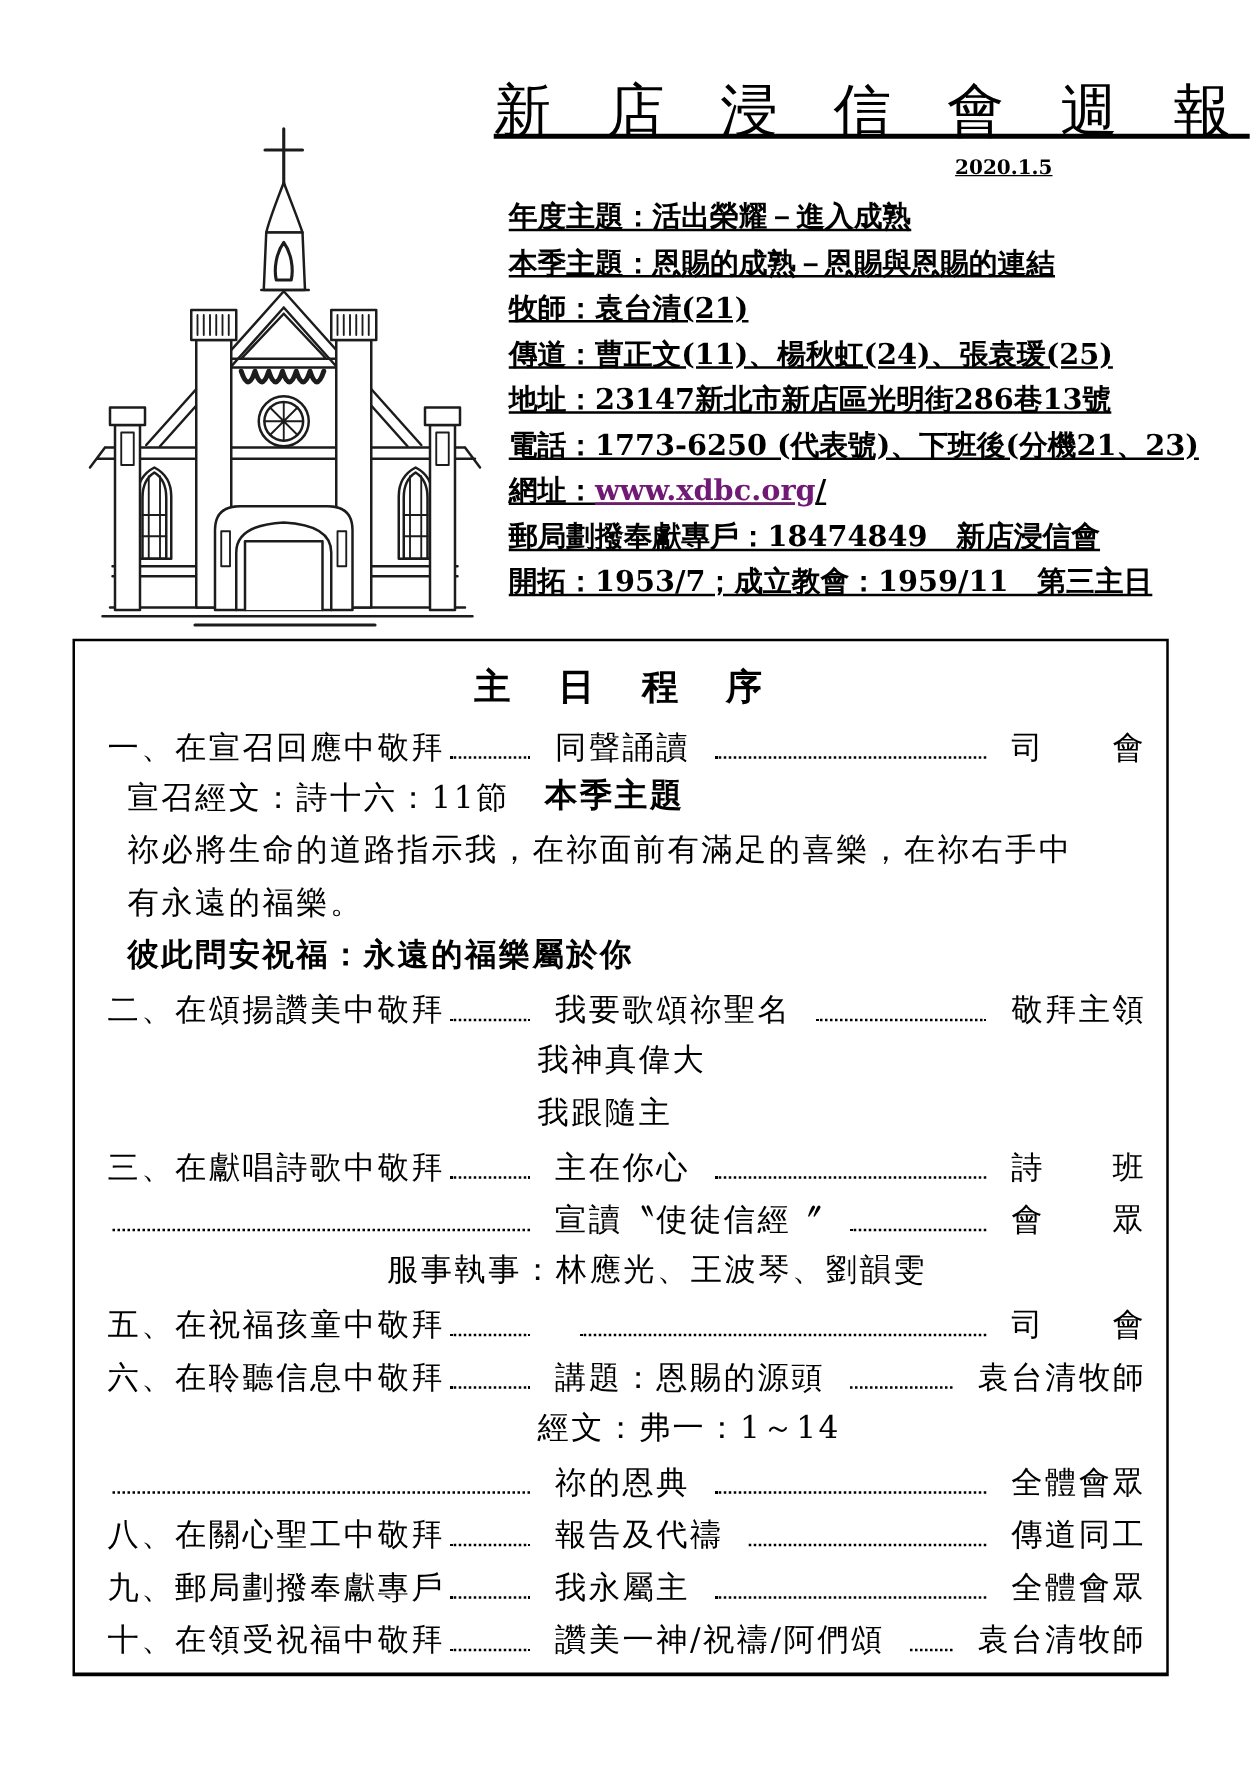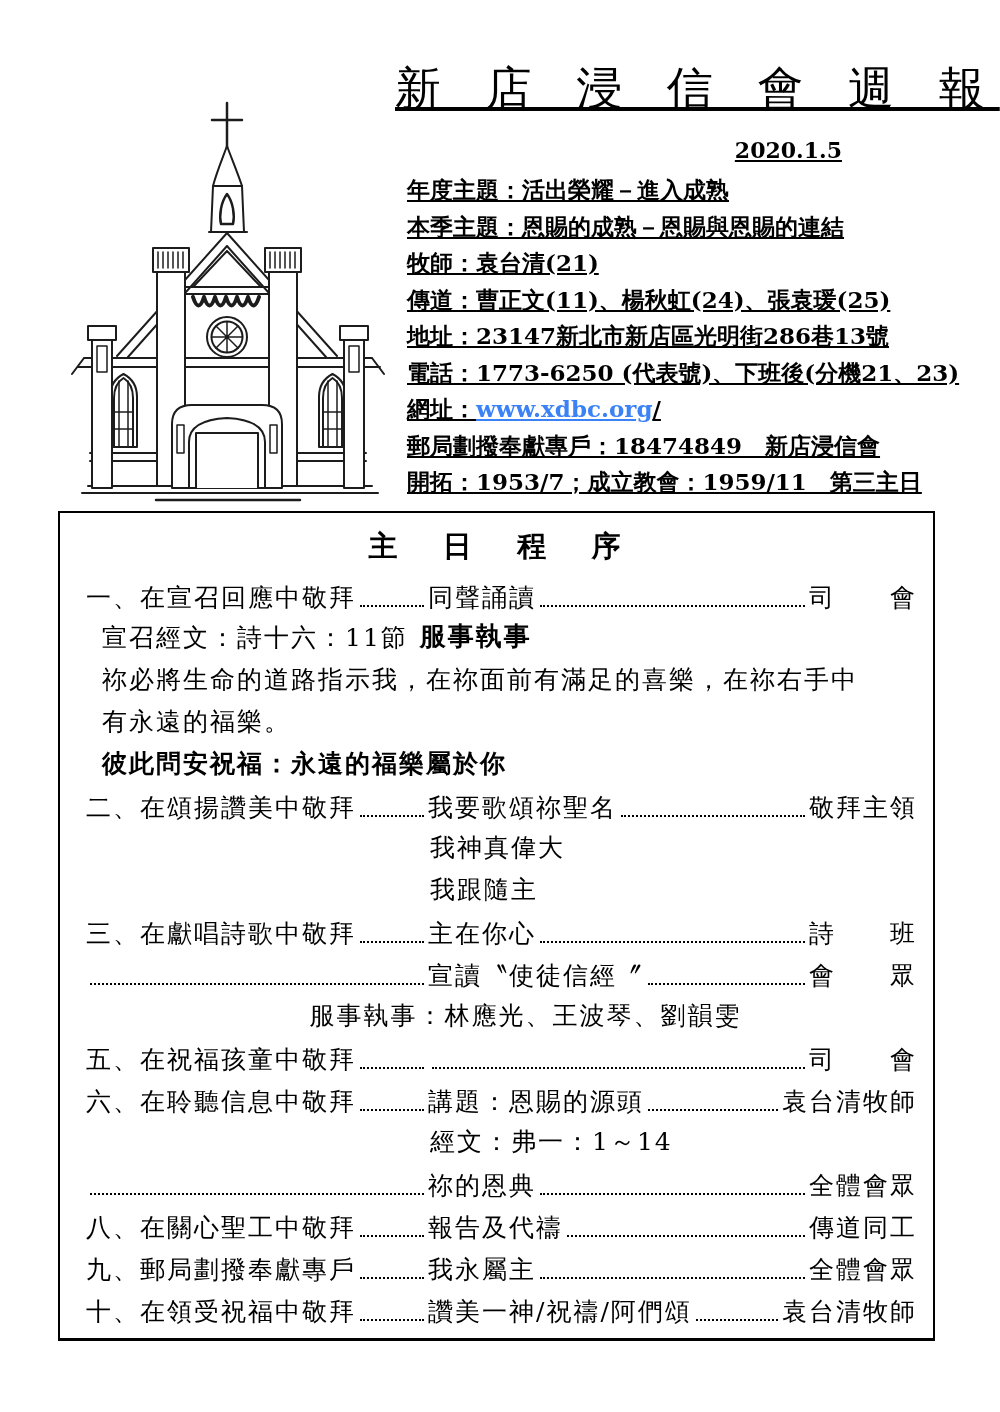--- a/index.html
+++ b/index.html
@@ -11,39 +11,39 @@
   .page { position:absolute; inset:0; background:#fff; }
 
   
   .church { position:absolute; left:60px; top:90px; width:340px; height:420px; }
   .header-right { position:absolute; left:395px; top:62px; width:522px;text-decoration:underline; }
   .masthead {
     font-size:46px; font-weight:400; letter-spacing:15px;
     white-space:nowrap; line-height:52px;
   }
   .issue-date {
-    margin-top:24px; text-align:right; padding-right:75px;
-    font-size:22px; font-weight:700; line-height:24px;
+    margin-top:8px; text-align:right; padding-right:75px;
+    font-size:16px; font-weight:700; line-height:24px;
   }
   .info { margin-top:10px; margin-left:12px; font-size:23px; font-weight:700; line-height:36.5px; }
   .info div { white-space:nowrap; }
-  .link { color:#3b82f6; text-decoration:underline; font-weight:700; cursor:pointer; }
+  .link { color:#701a75; text-decoration:underline; font-weight:700; cursor:pointer; }
 
   
   .program-box {
     position:absolute; left:58px; top:511px; width:877px; height:830px;
     border:2px solid #000; border-bottom-width:3px;
     padding:12px 16px 0 26px;
     font-size:25px; letter-spacing:2px; background:#fff;
   }
   .program-title {
     text-align:center; font-size:29px; font-weight:700; letter-spacing:14px;
-    height:52px; line-height:48px;font-family:Liberation Mono, monospace;
-  }
-  .prow, .sub { height:42px; display:flex; align-items:flex-end; padding-bottom:7px; }
+    height:52px; line-height:48px;
+  }
+  .prow, .sub { height:42px; display:flex; align-items:flex-end; padding-bottom:7px;gap:16px; }
   .lblock { flex:0 0 342px; display:flex; align-items:flex-end; min-width:0; }
   .plabel, .pmid, .prole { white-space:nowrap; line-height:1.12; }
   .pleader {
     flex:1 1 auto; min-width:8px;
     border-bottom:2px dotted #000; margin:0 4px 5px 4px;
   }
   .sub-indent { padding-left:16px; }
   .sub-mid { padding-left:344px; }
   .sub-center { justify-content:center; padding-left:48px; }
   .bold { font-weight:700; }
@@ -144,21 +144,21 @@
       <div class="lblock">
           <span class="plabel">一、在宣召回應中敬拜</span>
           <span class="pleader"></span>
         </div>
       <span class="pmid">同聲誦讀</span>
       <span class="pleader"></span>
       <span class="prole">司　　會</span>
     </div>
     <div class="sub sub-indent">
         <span>宣召經文：詩十六：11節</span>
-        <span class="bold call-title">服事執事</span>
+        <span class="bold call-title">本季主題</span>
       </div>
     <div class="sub sub-indent">祢必將生命的道路指示我，在祢面前有滿足的喜樂，在祢右手中</div>
     <div class="sub sub-indent">有永遠的福樂。</div>
     <div class="sub sub-indent bold">彼此問安祝福：永遠的福樂屬於你</div>
 
     <div class="prow">
       <div class="lblock">
           <span class="plabel">二、在頌揚讚美中敬拜</span>
           <span class="pleader"></span>
         </div>

